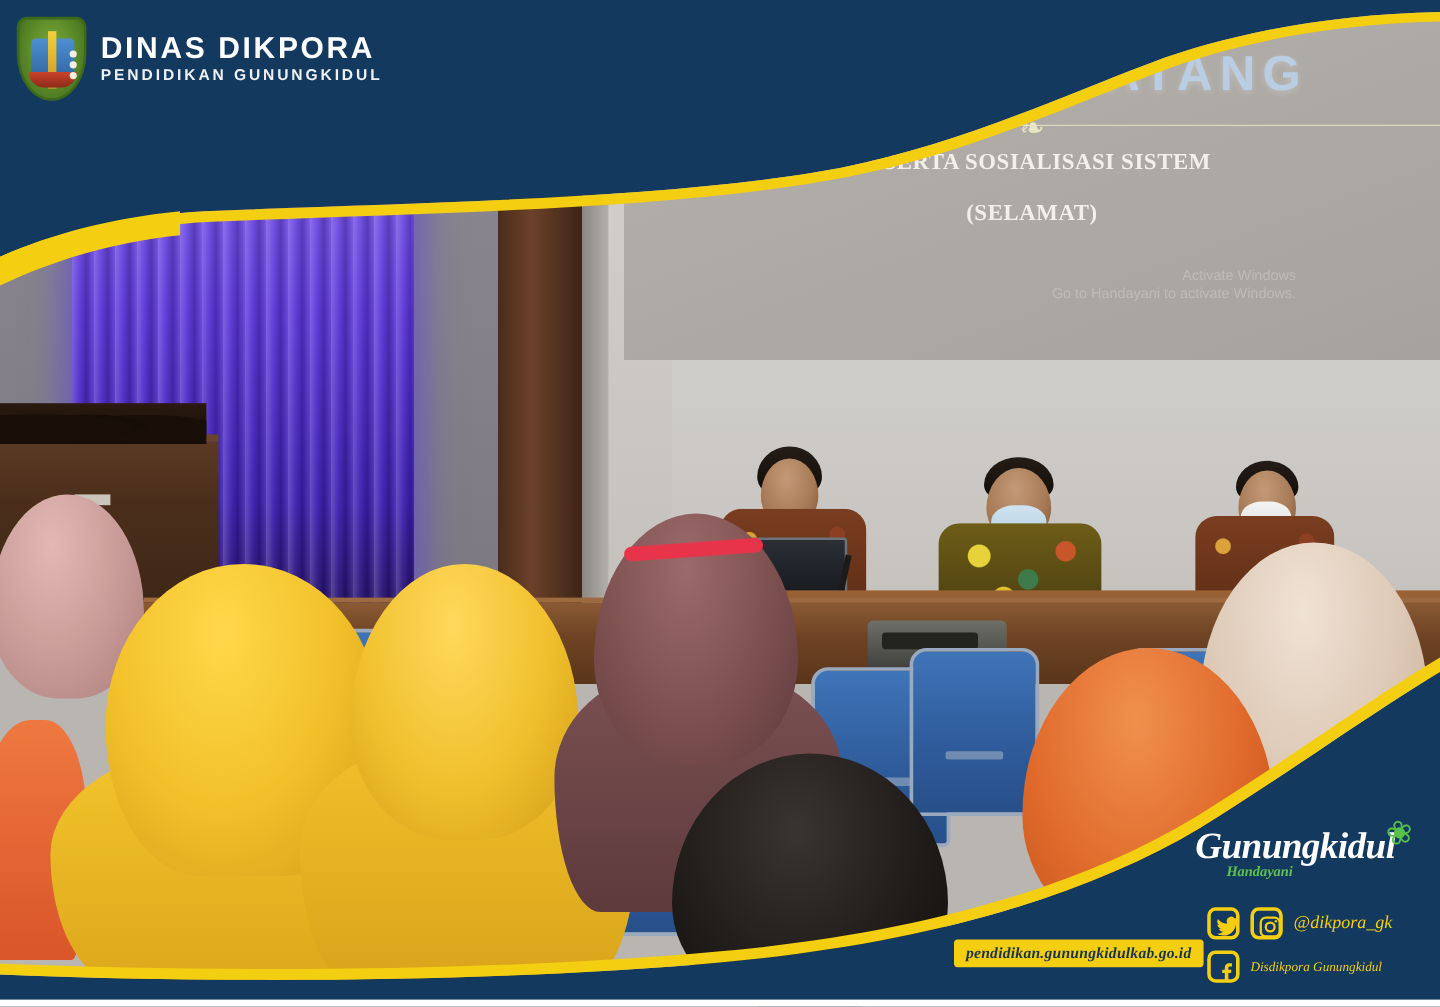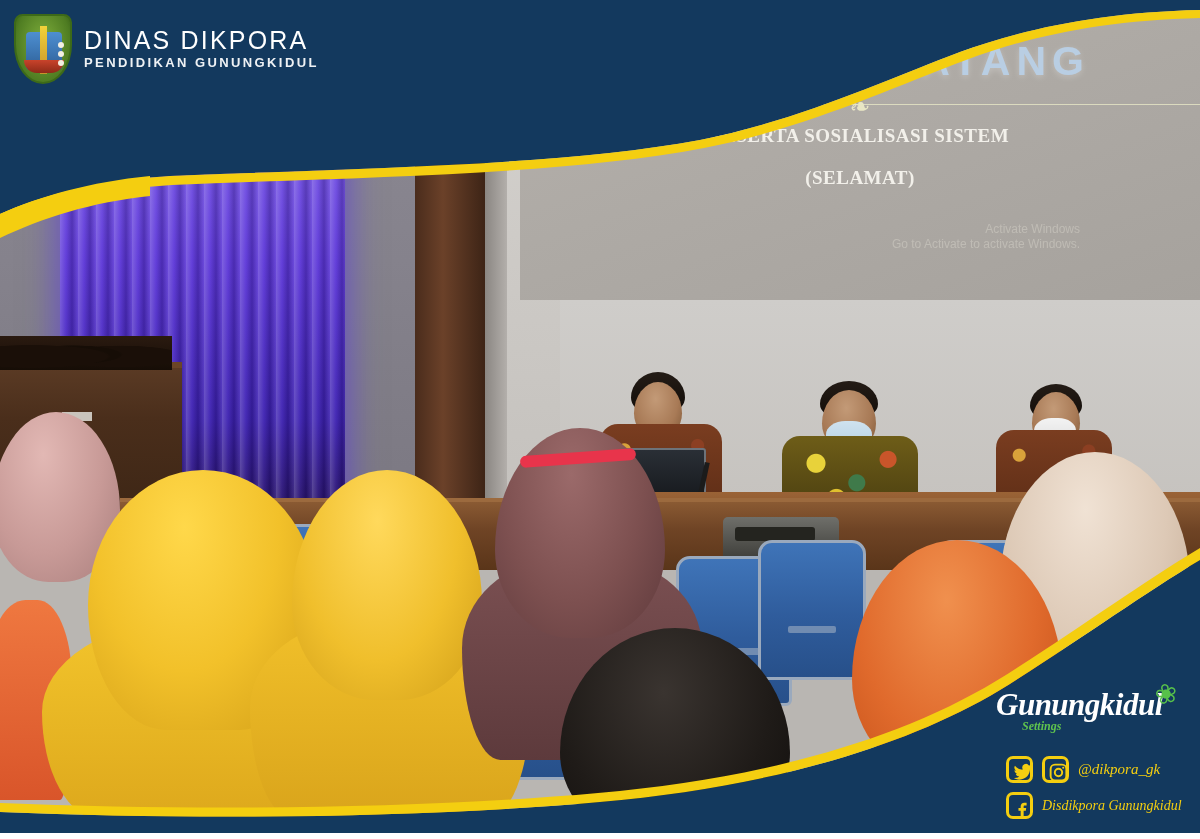--- a/index.html
+++ b/index.html
@@ -294,21 +294,21 @@
   .emblem-red {
     position:absolute; left:8px; top:44px; width:40px; height:13px;
     background:linear-gradient(180deg,#c9432b,#8e2a18); border-radius:0 0 16px 16px;
   }
   .emblem-dot {
     position:absolute; right:6px; top:26px; width:6px; height:6px;
     border-radius:50%; background:#f3f0e2;
     box-shadow:0 9px 0 #f3f0e2, 0 18px 0 #f3f0e2;
   }
   .hdr-t1 {
-    color:#ffffff; font-size:25px; font-weight:normal; letter-spacing:2.2px;
+    color:#ffffff; font-size:25px; font-weight:bold; letter-spacing:2.2px;
     line-height:26px;
   }
   .hdr-t2 {
     color:#eef1f4; font-size:13px; font-weight:bold; letter-spacing:2.4px;
     line-height:16px; margin-top:2px;
   }
 
   
   .brand { position:absolute; right:14px; top:688px; width:190px; z-index:12; }
   .brand-orn {
@@ -328,21 +328,21 @@
   .srow { display:flex; align-items:center; gap:9px; margin-bottom:9px; }
   .sico {
     width:27px; height:27px; border:3px solid #f4ce10; border-radius:7px;
     position:relative; flex:none;
   }
   .sico svg { position:absolute; left:3px; top:3px; }
   .shandle {
     color:#f4ce10; font-size:15px; font-style:italic;
     font-family:"Liberation Serif", serif; white-space:nowrap;
   }
-  .shandle.sm { font-size:14px; }
+  .shandle.sm { font-size:11px; }
 
   .urlpill {
     position:absolute; left:795px; top:783px; z-index:12;
     background:#f4ce10; border-radius:3px;
     padding:3px 10px 4px 10px;
     color:#17334f; font-size:13px; font-style:italic; font-weight:bold;
     font-family:"Liberation Serif", serif; letter-spacing:.2px;
     white-space:nowrap;
   }
   .bottom-edge {
@@ -371,21 +371,21 @@
       <div class="screen-txt scr-welcome">SELAMAT DATANG</div>
       <div class="scr-rule"></div>
       <div class="screen-txt scr-orn">❧</div>
       <div class="screen-txt scr-sub">
         <span>PESERTA SOSIALISASI SISTEM</span><br>
         <br>
         <span>(SELAMAT)</span>
       </div>
       <div class="screen-txt scr-act">
         <span>Activate Windows</span><br>
-        <span>Go to Activate to activate Windows.</span>
+        <span>Go to Handayani to activate Windows.</span>
       </div>
     </div>
 
     <div class="podium"></div>
     <div class="podium-carve"></div>
     <div class="podium-plate"></div>
 
     <div class="panelist">
       <div class="pl-hair" style="left:631px;top:372px;width:54px;height:40px;"></div>
       <div class="pl-head" style="left:634px;top:382px;width:48px;height:56px;"></div>
@@ -481,21 +481,21 @@
     </div>
     <div>
       <div class="hdr-t1">DINAS DIKPORA</div>
       <div class="hdr-t2">PENDIDIKAN GUNUNGKIDUL</div>
     </div>
   </div>
 
   <div class="brand">
     <div class="brand-orn">❀</div>
     <div class="brand-name">Gunungkidul</div>
-    <div class="brand-tag">Settings</div>
+    <div class="brand-tag">Handayani</div>
   </div>
 
   <div class="socials">
     <div class="srow">
       <div class="sico">
         <svg width="21" height="21" viewBox="0 0 24 24" fill="#f4ce10">
           <path d="M23 4.6c-.8.4-1.7.6-2.6.8 1-.6 1.7-1.5 2-2.6-.9.6-1.9 1-3 1.2A4.2 4.2 0 0 0 12 7.8c0 .3 0 .7.1 1A12 12 0 0 1 3.4 4.3a4.2 4.2 0 0 0 1.3 5.6c-.7 0-1.3-.2-1.9-.5 0 2 1.5 3.7 3.4 4.1-.6.2-1.2.2-1.9.1a4.2 4.2 0 0 0 4 2.9A8.5 8.5 0 0 1 2 18.3a12 12 0 0 0 6.5 1.9c7.8 0 12.1-6.5 12.1-12.1v-.6c.8-.6 1.6-1.3 2.4-2.9z"></path>
         </svg>
       </div>
       <div class="sico">
@@ -510,15 +510,16 @@
     <div class="srow">
       <div class="sico">
         <svg width="21" height="21" viewBox="0 0 24 24" fill="#f4ce10">
           <path d="M14.5 8.5h2.2V5.4h-2.6c-2.6 0-4.2 1.6-4.2 4.2v1.9H7.4v3.1h2.5V22h3.4v-7.4h2.5l.4-3.1h-2.9V9.9c0-.9.3-1.4 1.2-1.4z"></path>
         </svg>
       </div>
       <div class="shandle sm">Disdikpora Gunungkidul</div>
     </div>
   </div>
 
+  <div class="urlpill">pendidikan.gunungkidulkab.go.id</div>
 
   <div class="bottom-edge"></div>
 </div>
 
 </body></html>

